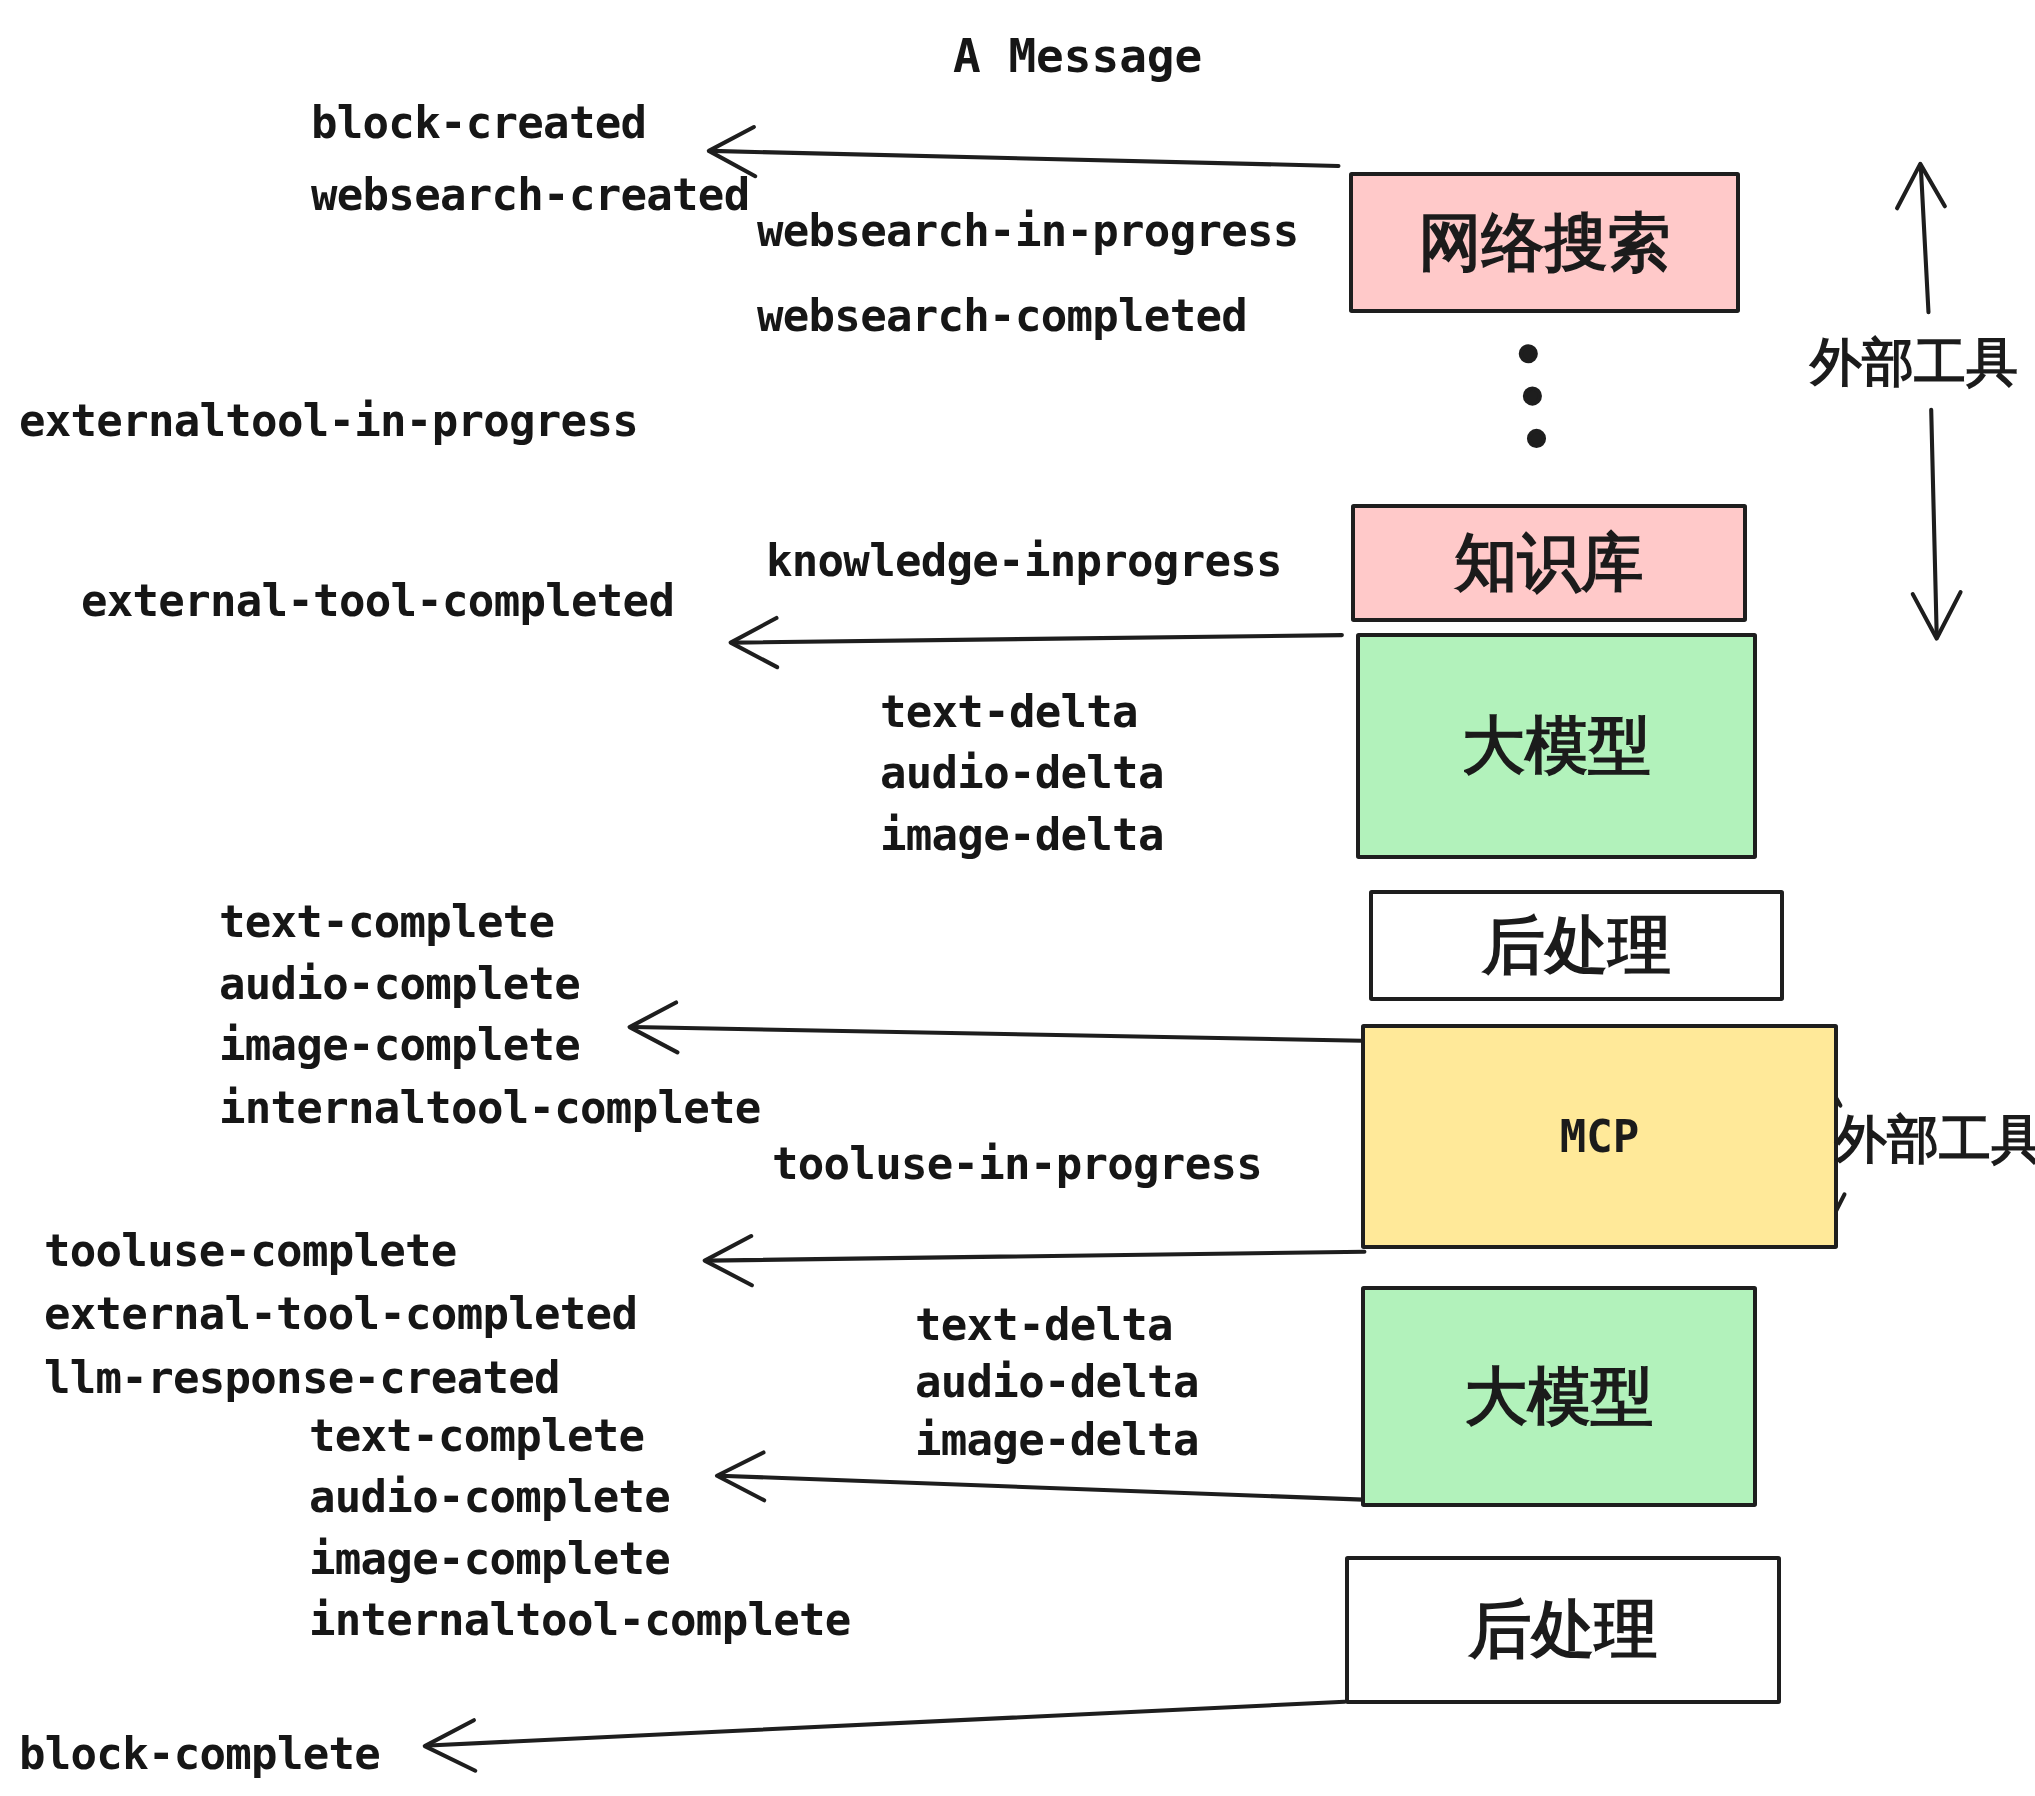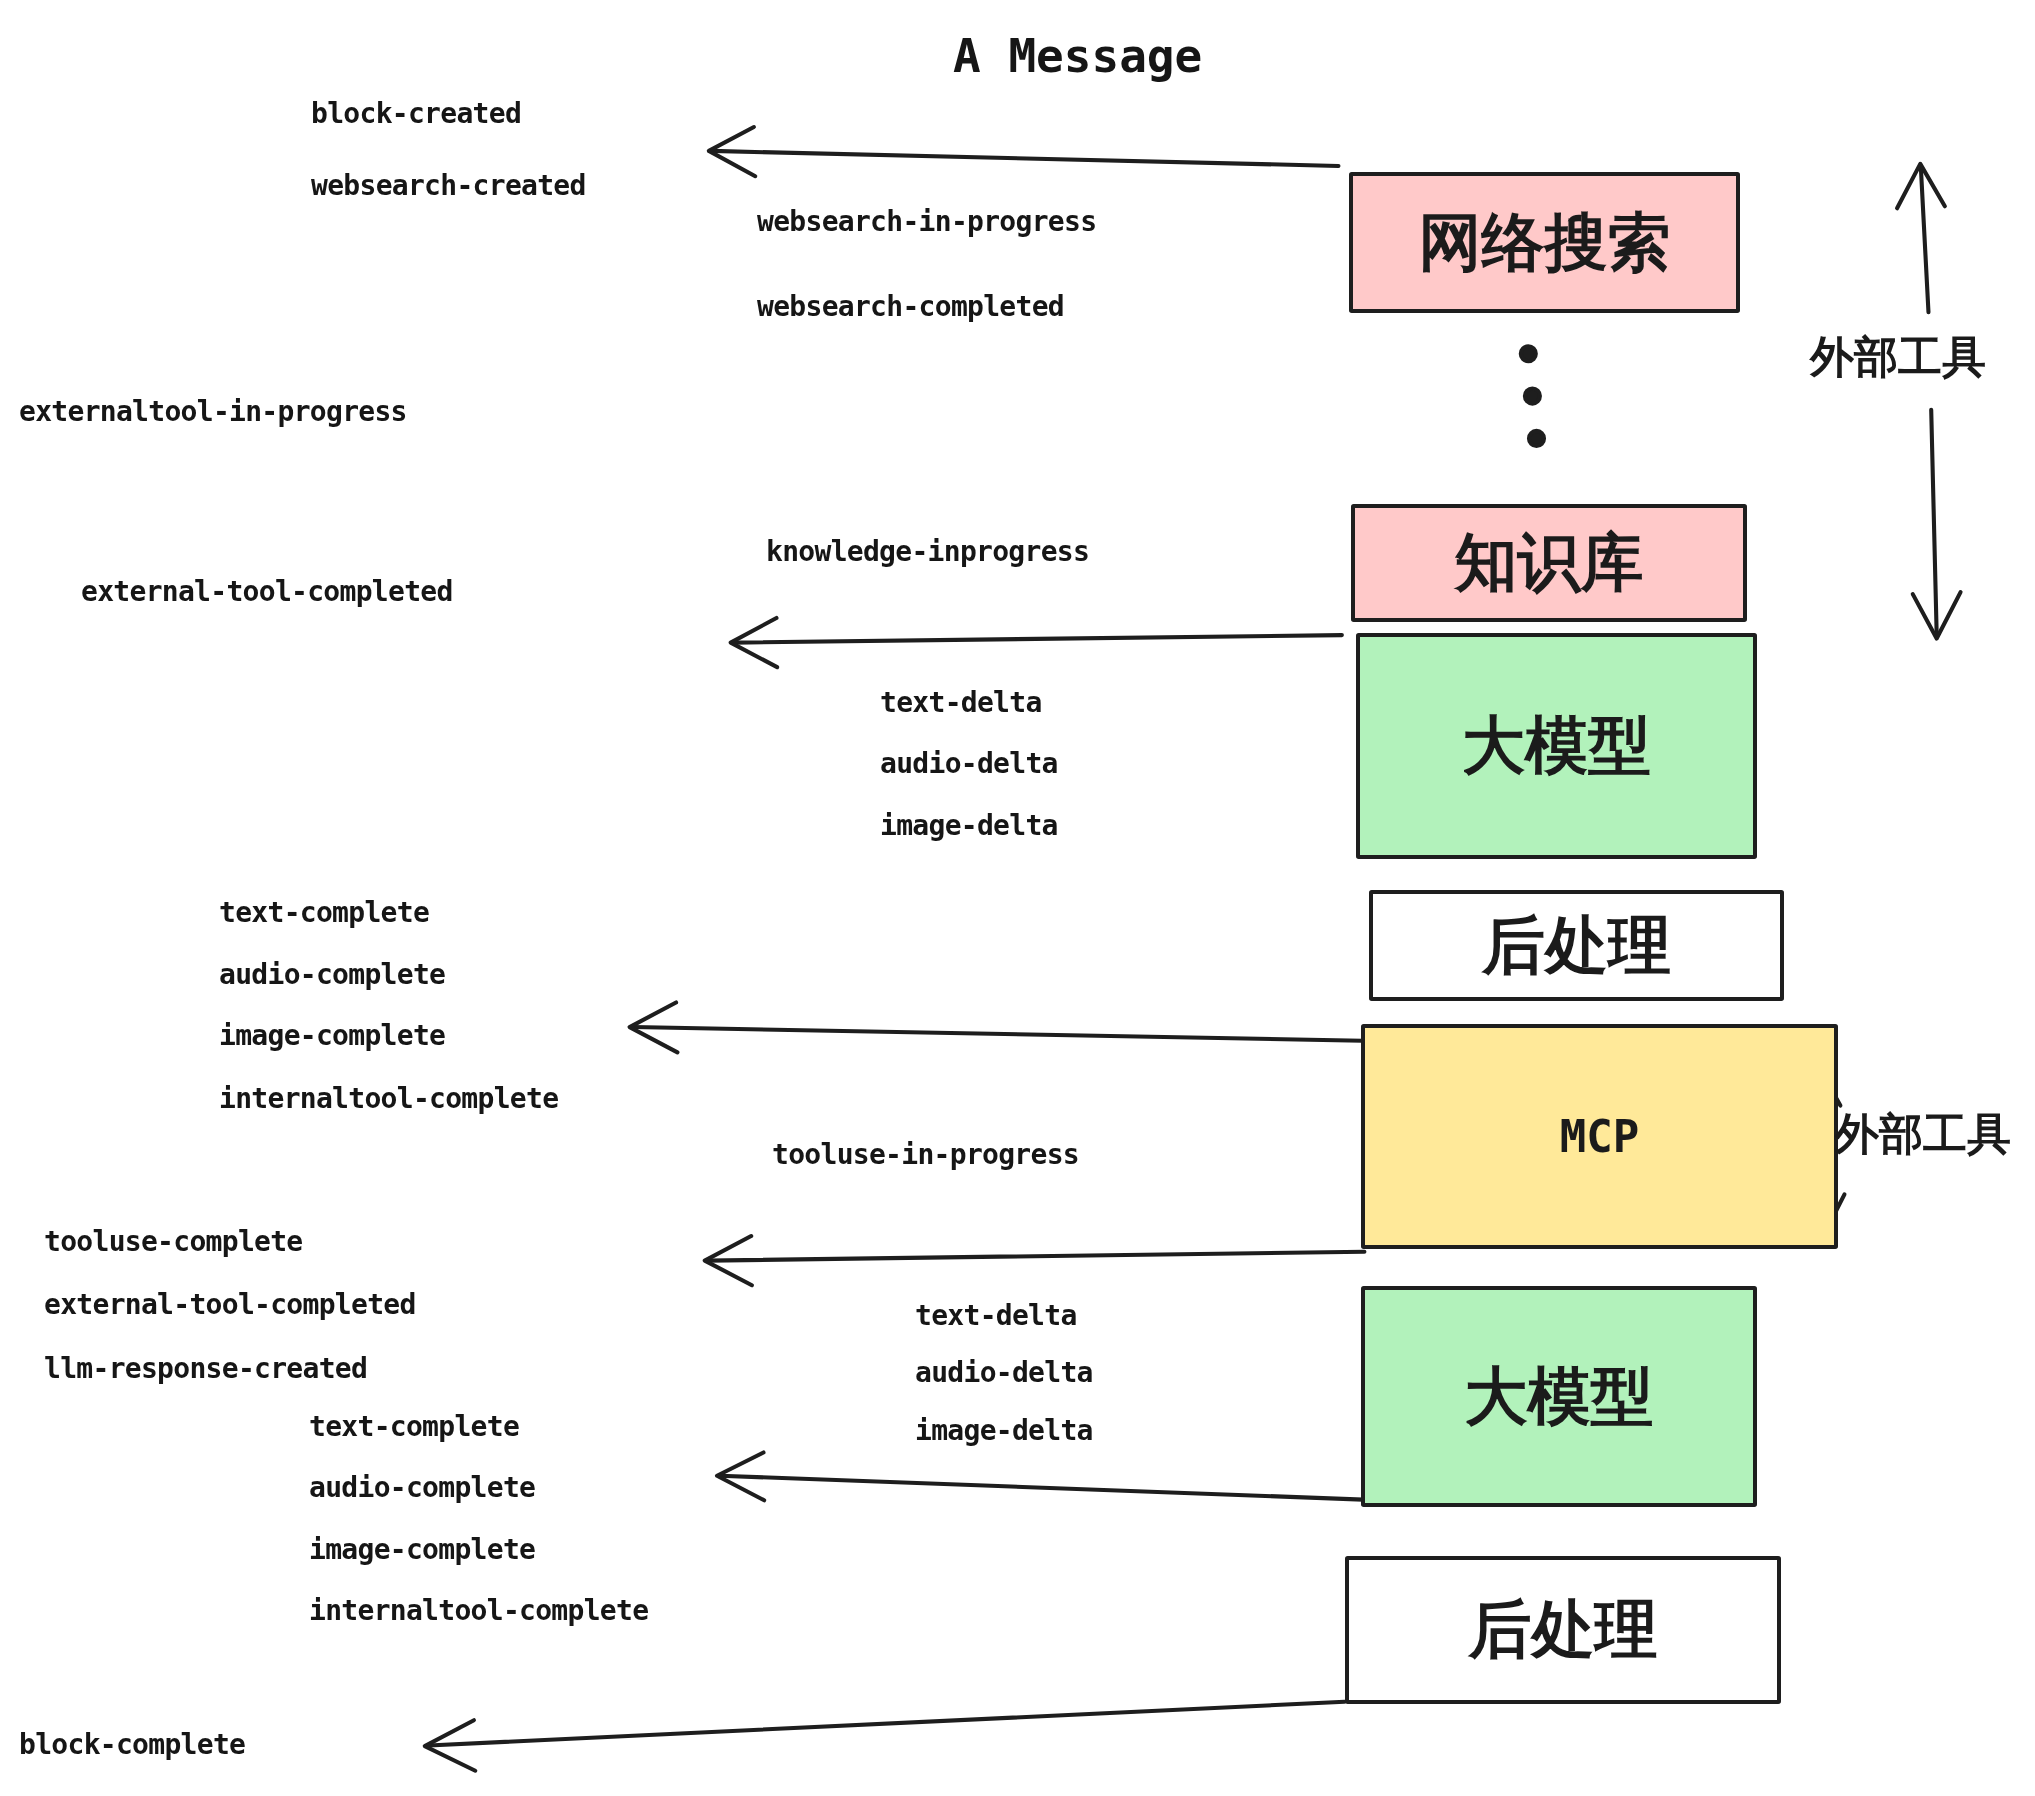--- a/index.html
+++ b/index.html
@@ -8,21 +8,21 @@
     width:2035px;
     height:1796px;
     background:#ffffff;
     font-family:"DejaVu Sans Mono", monospace;
     color:#161616;
     overflow:hidden;
   }
   #arrow-layer{position:absolute;left:0;top:0;width:2035px;height:1796px;}
   .ev{
     position:absolute;
-    font-size:28px;
+    font-size:44px;
     font-weight:600;
     letter-spacing:-0.7px;
     white-space:nowrap;
     color:#161616;
   }
   .title{
     position:absolute;
     font-size:46px;
     font-weight:700;
     white-space:nowrap;
@@ -44,21 +44,21 @@
     white-space:nowrap;
   }
   .box .lbl.mono{
     font-family:"DejaVu Sans Mono", monospace;
     font-size:44px;
     font-weight:700;
   }
   .side-note{
     position:absolute;
     font-family:Liberation Sans, sans-serif;
-    font-size:44px;
+    font-size:52px;
     font-weight:700;
     color:#1b1b1b;
     white-space:nowrap;
   }
 </style>
 </head>
 <body>
 
 <div id="canvas">
 

